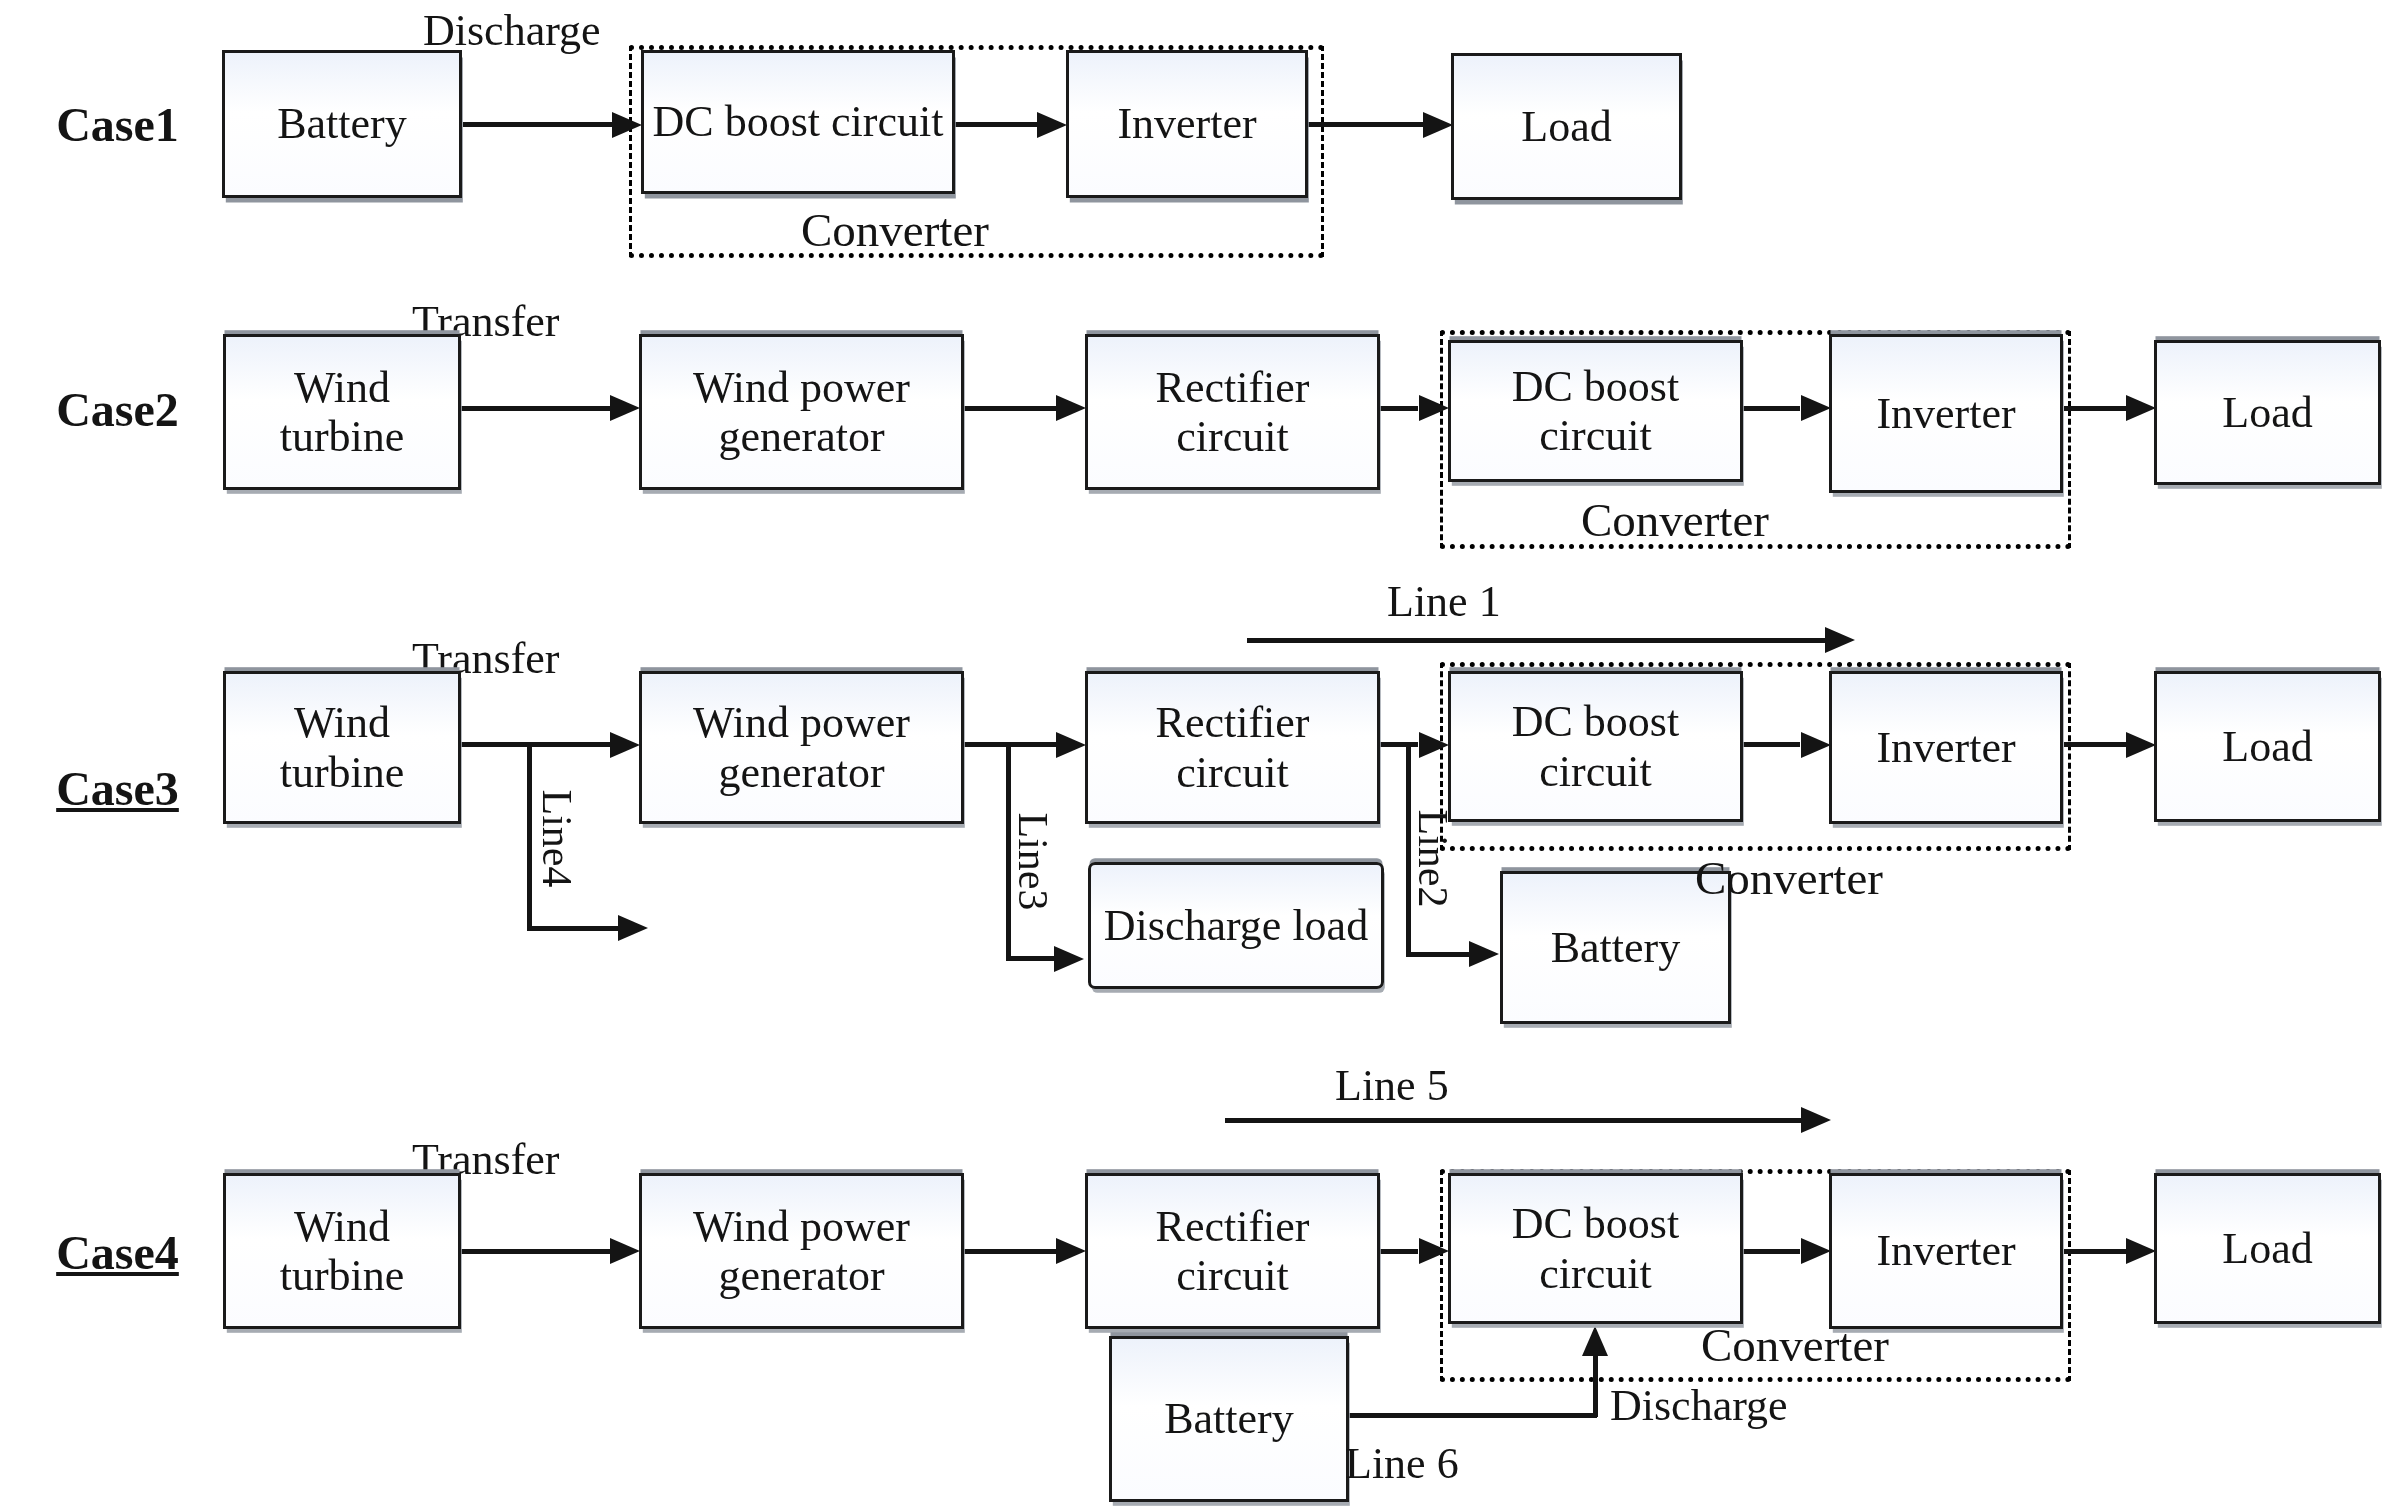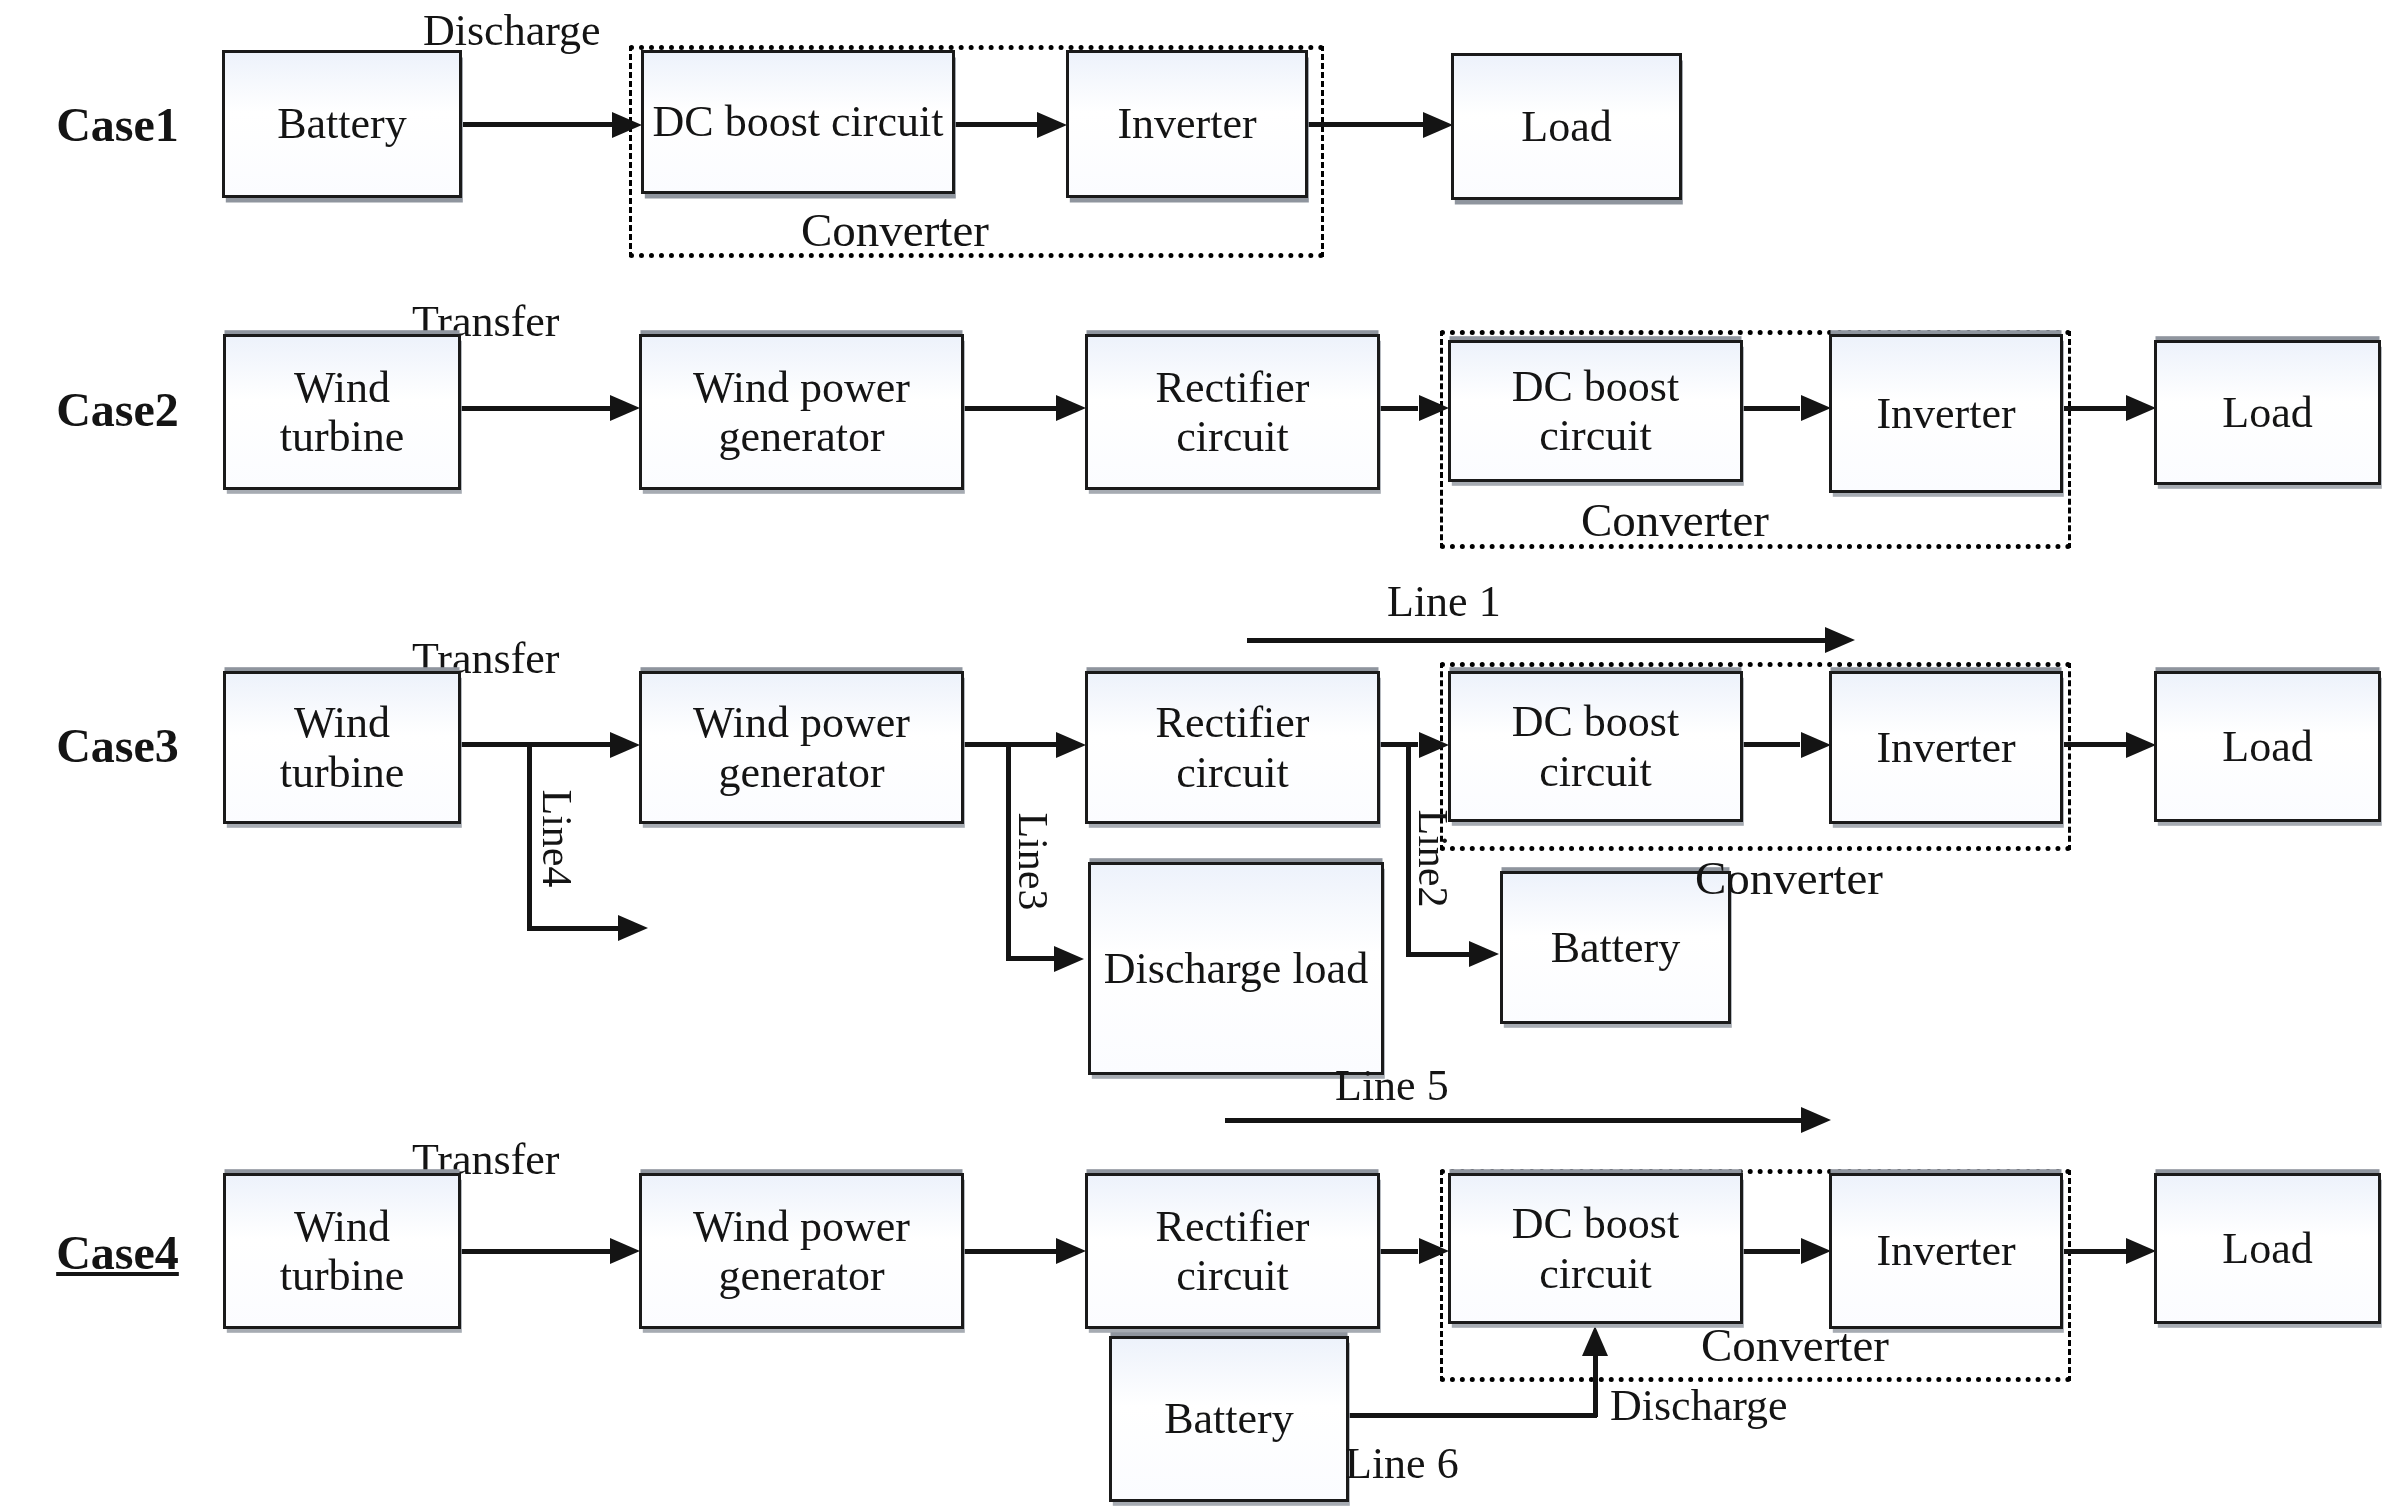--- a/index.html
+++ b/index.html
@@ -71,21 +71,21 @@
   <div class="box" style="left:1448px;top:340px;width:295px;height:142px;">DC boost circuit</div>
   <div class="box" style="left:1829px;top:334px;width:234px;height:159px;">Inverter</div>
   <div class="box" style="left:2154px;top:340px;width:227px;height:145px;">Load</div>
 
   <div class="lbl" style="left:1581px;top:493px;width:348px;font-size:47px;">Converter</div>
 
   <div class="lbl" style="left:1387px;top:576px;width:333px;">Line 1</div>
   <div class="hline" style="left:1247px;top:638px;width:578px;"></div>
   <div class="ah-r" style="left:1825px;top:627px;"></div>
 
-  <div class="case-lbl" style="left:38px;top:718px;width:159px;">Case3</div>
+  <div class="case-lbl" style="left:38px;top:761px;width:159px;text-decoration:underline;">Case3</div>
   <div class="lbl" style="left:412px;top:633px;width:272px;">Transfer</div>
 
   <div class="dotted" style="left:1440px;top:662px;width:631px;height:189px;"></div>
 
   <div class="hline" style="left:461px;top:742px;width:149px;"></div>
   <div class="ah-r" style="left:610px;top:732px;"></div>
   <div class="hline" style="left:964px;top:742px;width:92px;"></div>
   <div class="ah-r" style="left:1056px;top:732px;"></div>
   <div class="hline" style="left:1379px;top:742px;width:39px;"></div>
   <div class="ah-r" style="left:1419px;top:732px;"></div>
@@ -108,21 +108,21 @@
   <div class="hline" style="left:1406px;top:952px;width:65px;"></div>
   <div class="ah-r" style="left:1469px;top:941px;"></div>
   <div class="rot" style="left:1457px;top:779px;width:159px;">Line2</div>
 
   <div class="box" style="left:223px;top:671px;width:238px;height:153px;">Wind turbine</div>
   <div class="box" style="left:639px;top:671px;width:325px;height:153px;">Wind power generator</div>
   <div class="box" style="left:1085px;top:671px;width:295px;height:153px;">Rectifier circuit</div>
   <div class="box" style="left:1448px;top:671px;width:295px;height:151px;">DC boost circuit</div>
   <div class="box" style="left:1829px;top:671px;width:234px;height:153px;">Inverter</div>
   <div class="box" style="left:2154px;top:671px;width:227px;height:151px;">Load</div>
-  <div class="box" style="left:1088px;top:862px;width:296px;height:213px;">Discharge load</div>
+  <div class="box" style="left:1088px;top:862px;width:296px;height:127px;border-radius:7px;">Discharge load</div>
   <div class="box" style="left:1500px;top:871px;width:231px;height:153px;">Battery</div>
 
   <div class="lbl" style="left:1695px;top:851px;width:348px;font-size:47px;">Converter</div>
 
   <div class="lbl" style="left:1335px;top:1060px;width:333px;">Line 5</div>
   <div class="hline" style="left:1225px;top:1118px;width:576px;"></div>
   <div class="ah-r" style="left:1801px;top:1107px;"></div>
 
   <div class="case-lbl" style="left:38px;top:1225px;width:159px;text-decoration:underline;">Case4</div>
   <div class="lbl" style="left:412px;top:1134px;width:272px;">Transfer</div>

